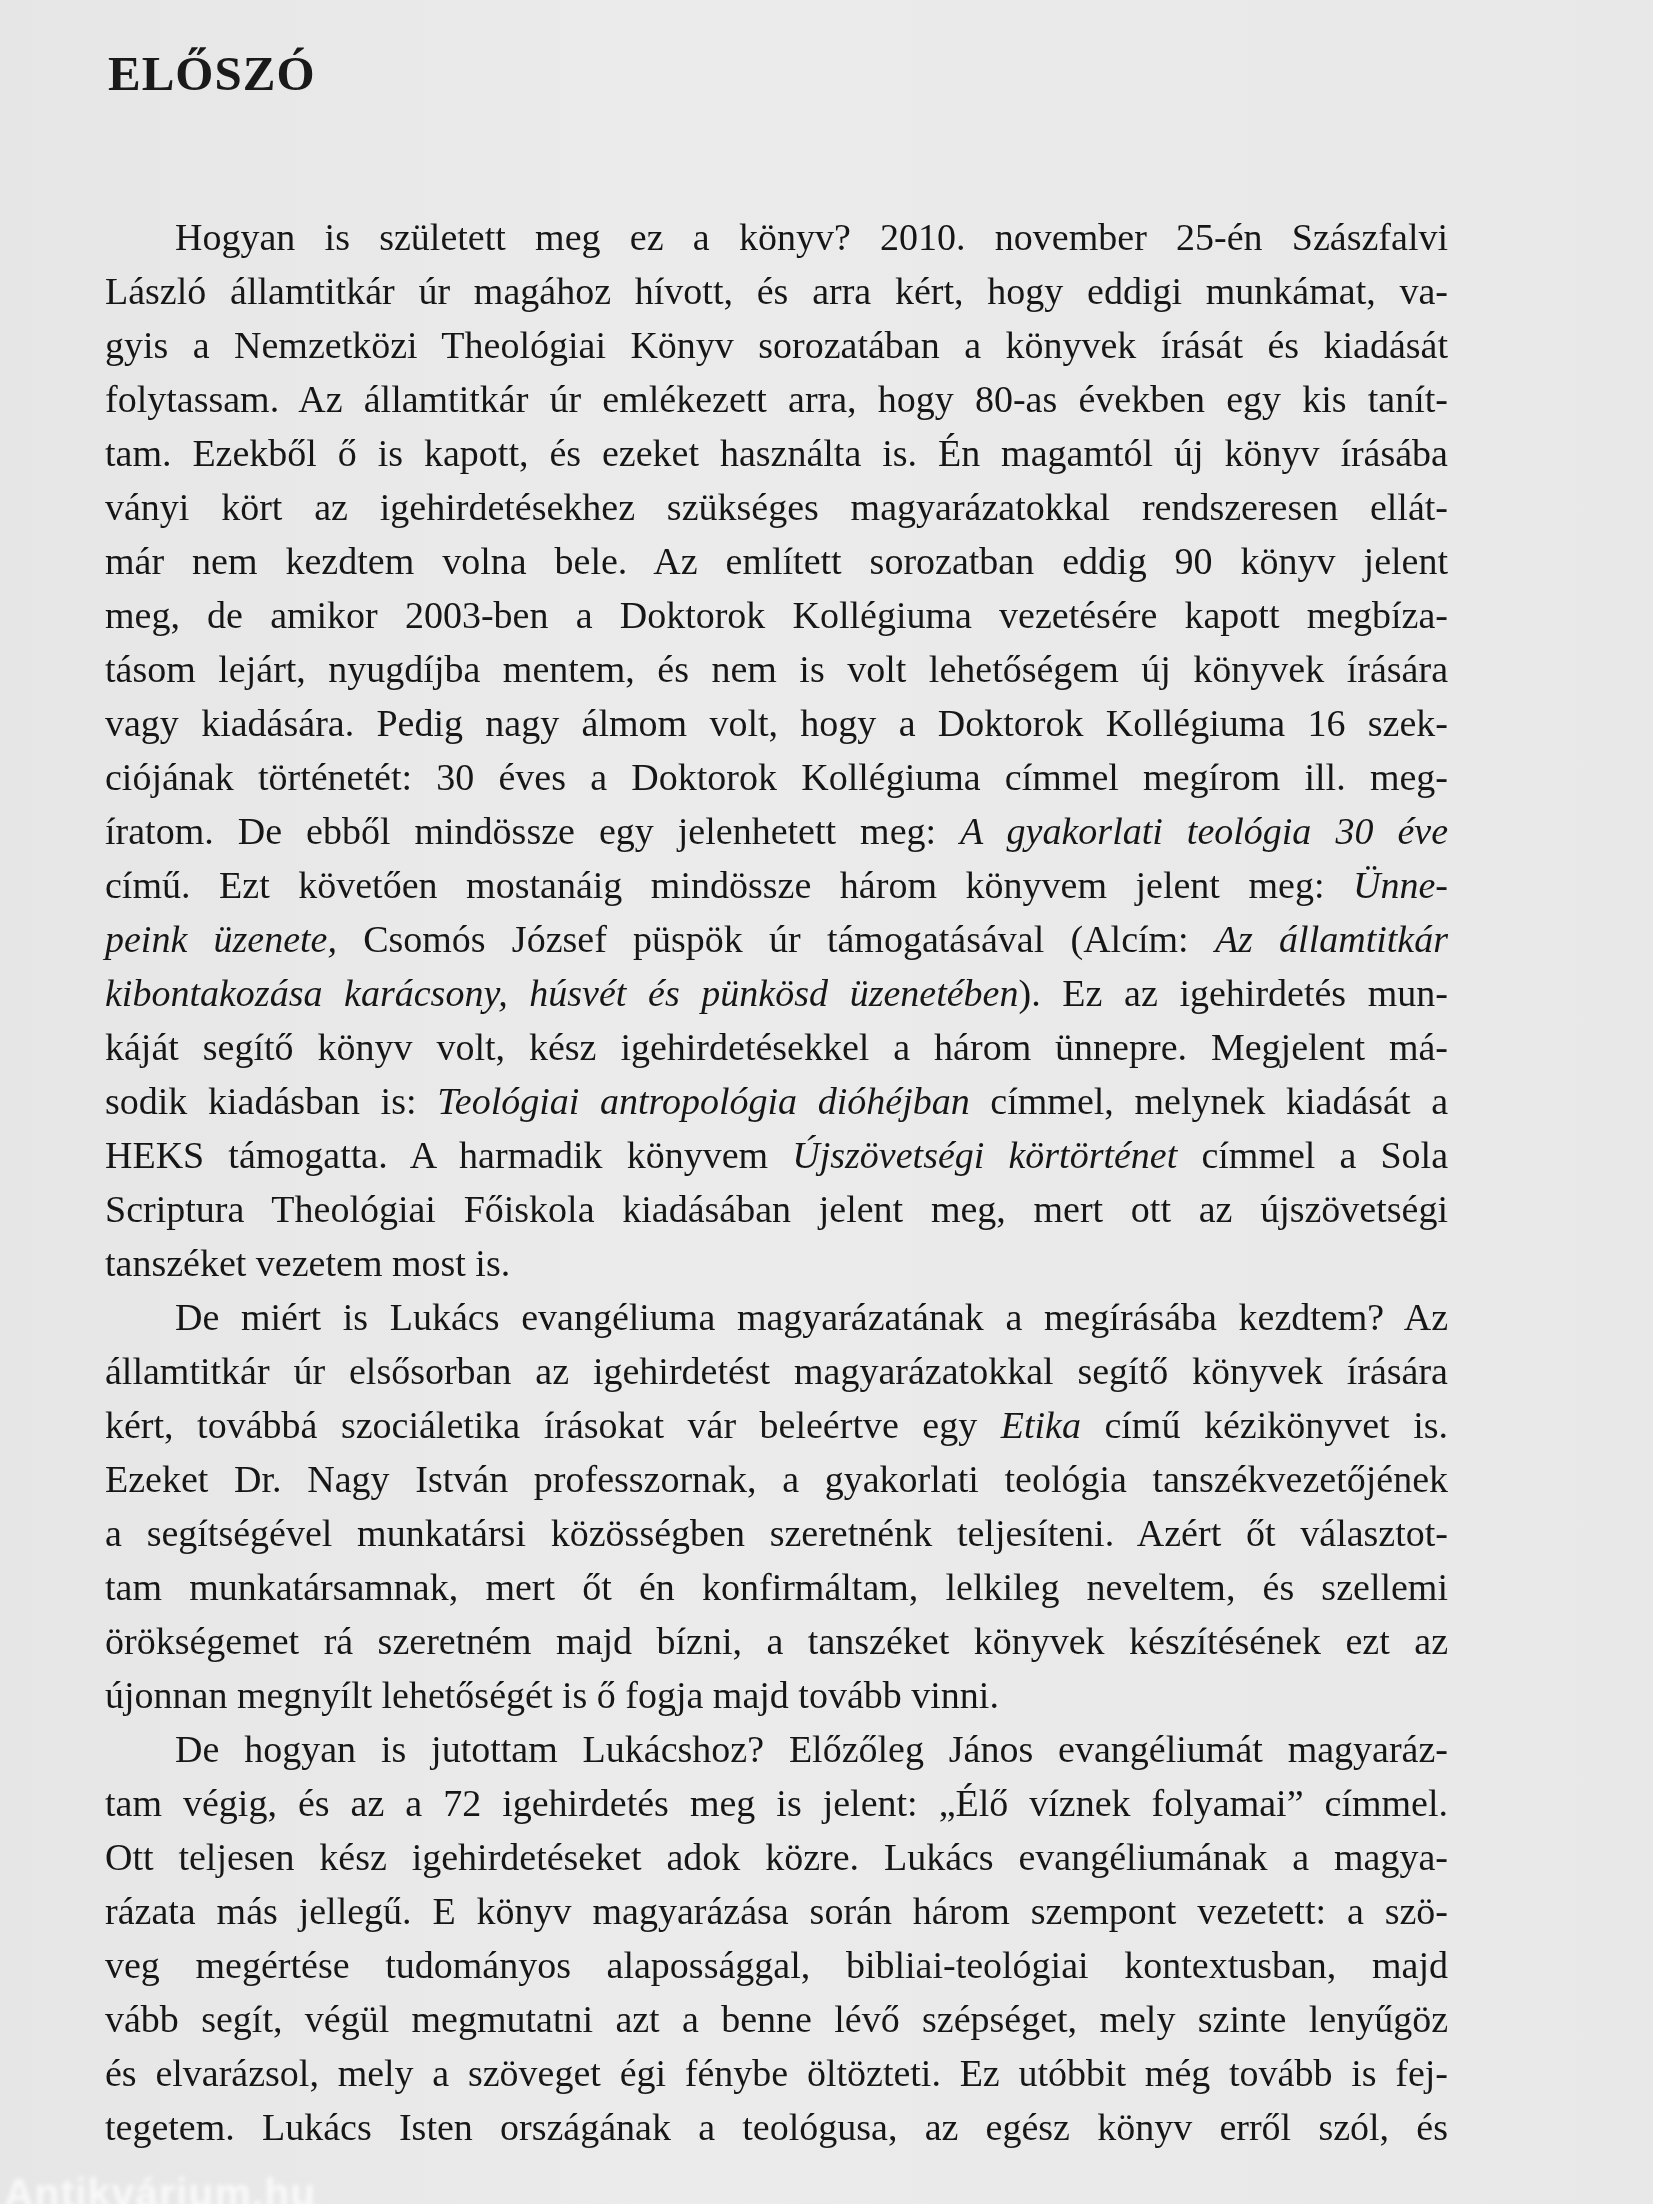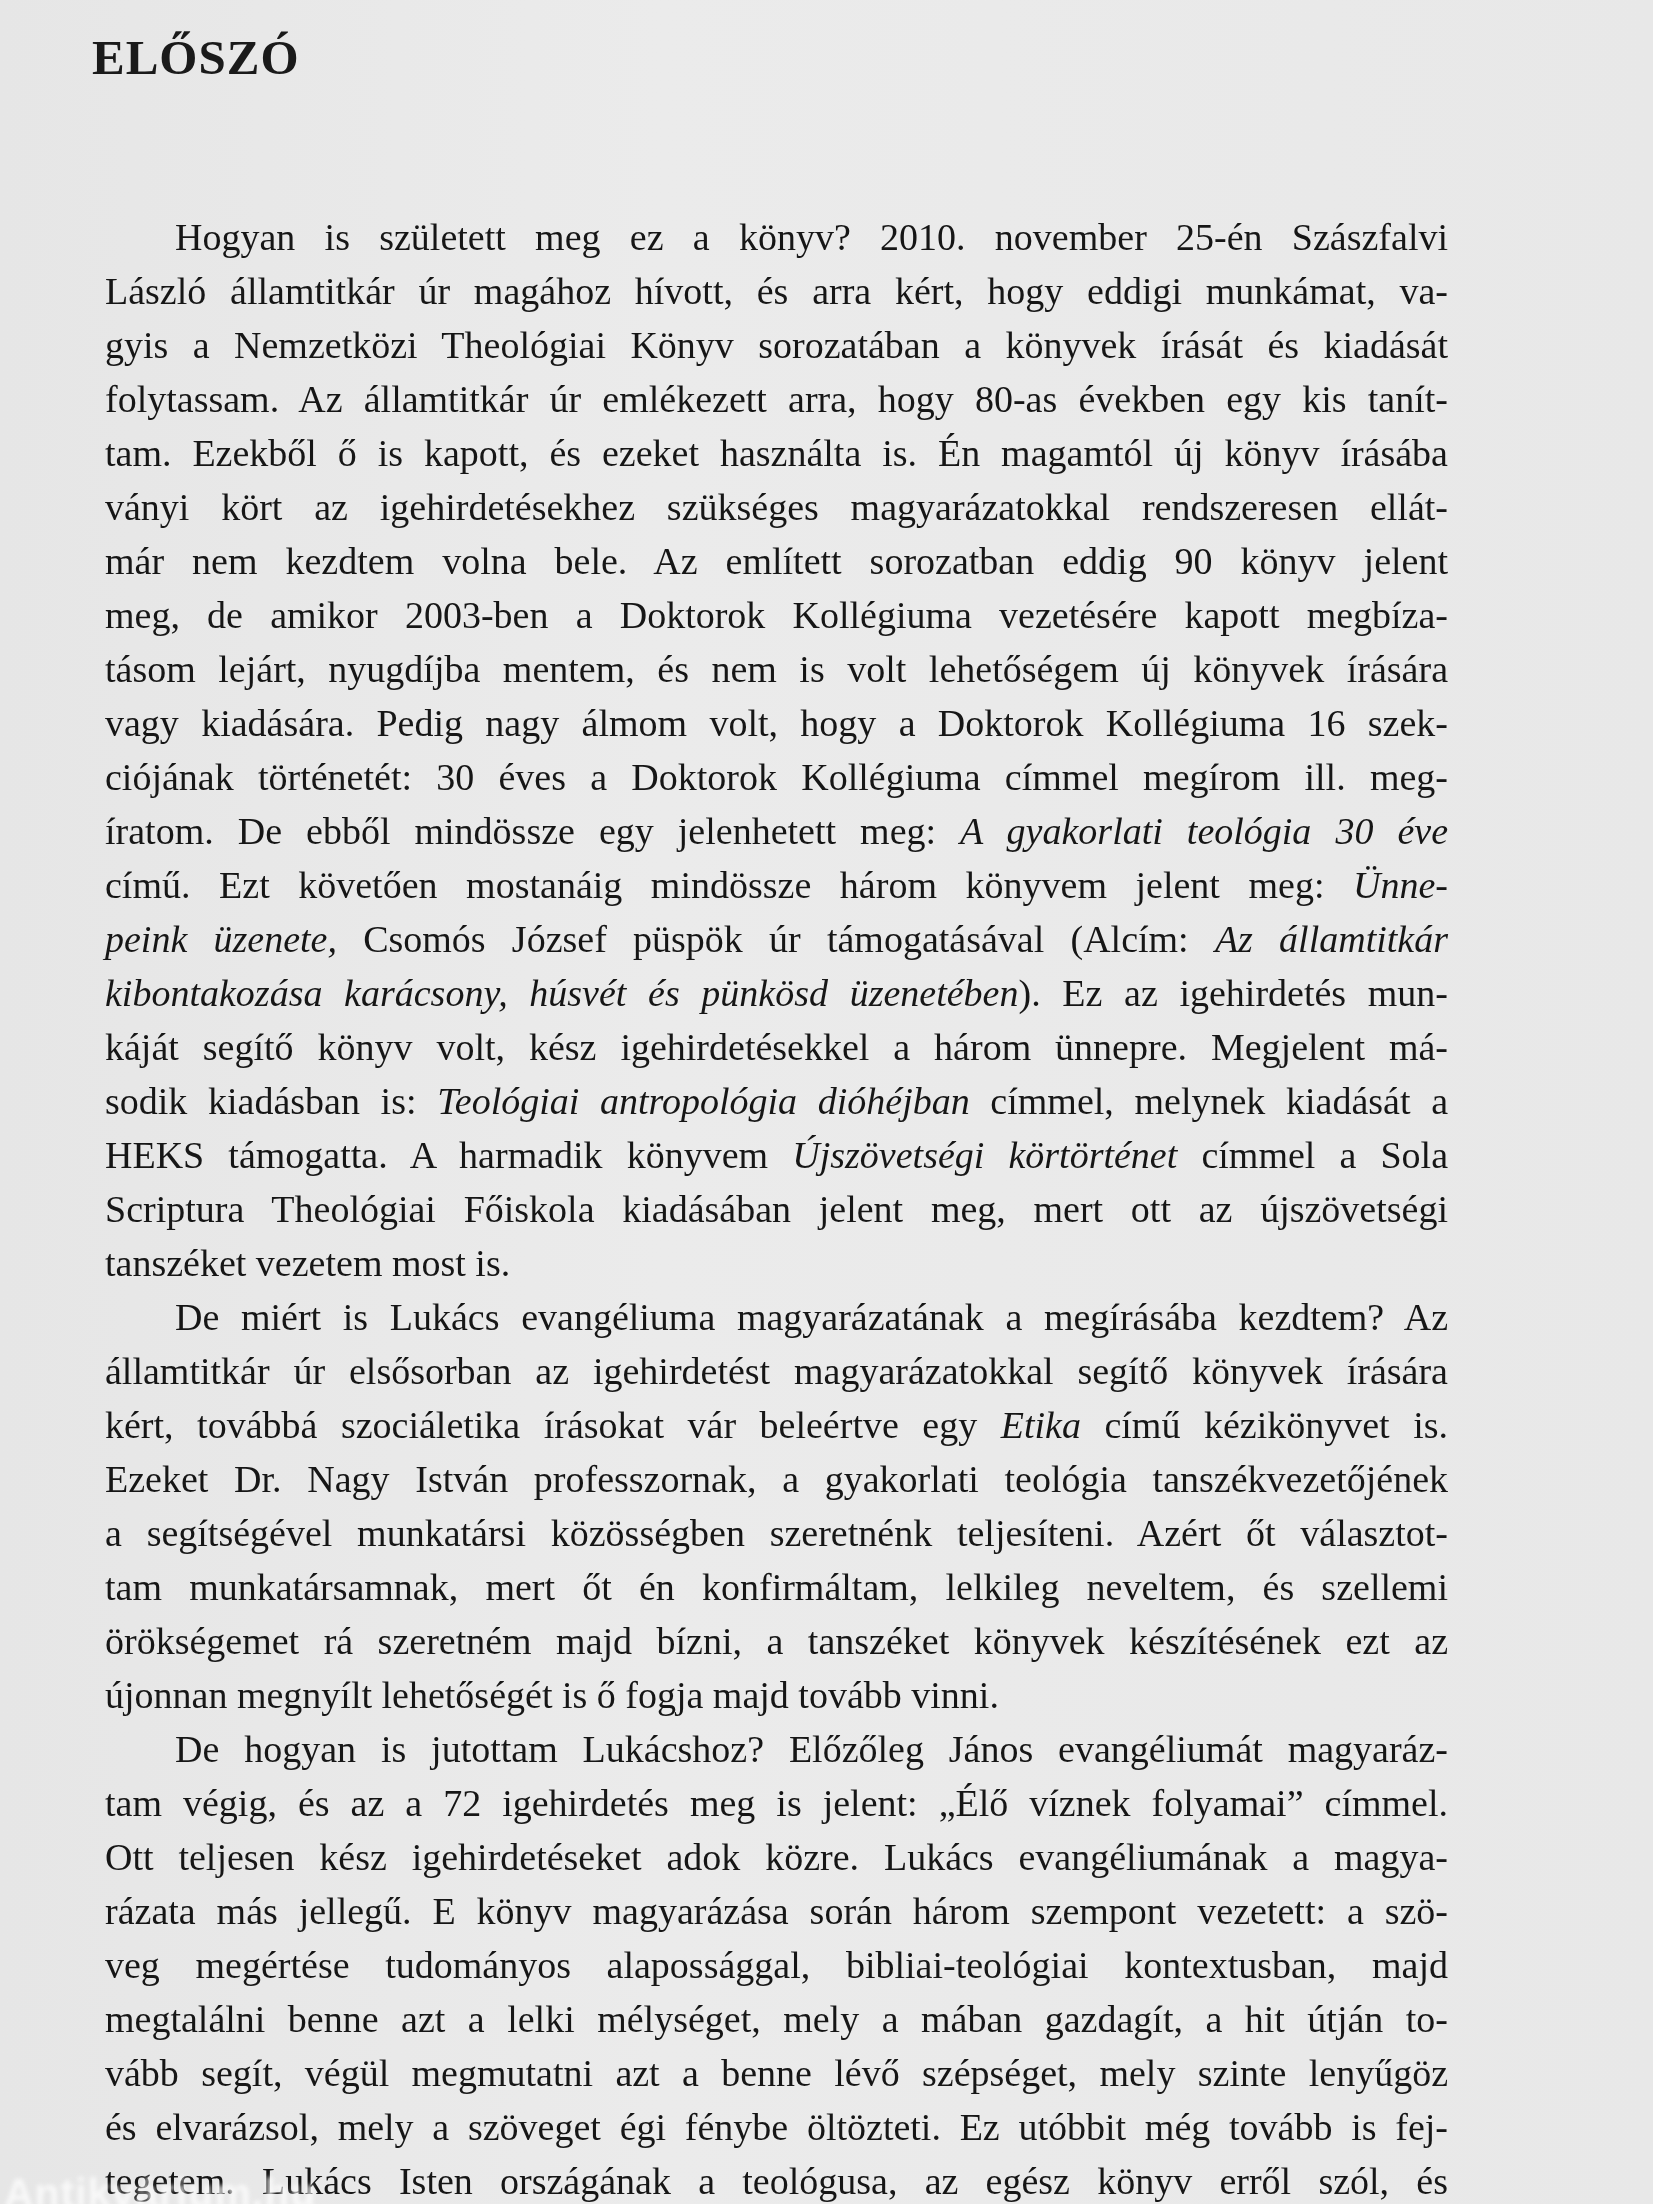--- a/index.html
+++ b/index.html
@@ -20,21 +20,21 @@
       left: 0;
       top: 0;
       width: 1654px;
       height: 2205px;
       background: linear-gradient(90deg, #e6e6e6 0%, #ebebeb 40%, #e8e8e8 100%);
     }
     .title {
       position: absolute;
       left: 92px;
       top: 33px;
-      margin: 0;
+      margin: 16px;
       font-family: "Liberation Serif", "DejaVu Serif", serif;
       font-weight: bold;
       font-size: 49px;
       letter-spacing: 1px;
       color: #1a1a1a;
       line-height: 1;
     }
     .body-text {
       position: absolute;
       left: 93px;
@@ -113,21 +113,20 @@
         <span class="line"><span>tam munkatársamnak, mert őt én konfirmáltam, lelkileg neveltem, és szellemi</span></span>
         <span class="line"><span>örökségemet rá szeretném majd bízni, a tanszéket könyvek készítésének ezt az</span></span>
         <span class="line last"><span>újonnan megnyílt lehetőségét is ő fogja majd tovább vinni.</span></span>
       </div>
       <div class="para-block">
         <span class="line indent"><span>De hogyan is jutottam Lukácshoz? Előzőleg János evangéliumát magyaráz-</span></span>
         <span class="line"><span>tam végig, és az a  72 igehirdetés meg is jelent: „Élő víznek folyamai” címmel.</span></span>
         <span class="line"><span>Ott teljesen kész igehirdetéseket adok közre. Lukács evangéliumának a magya-</span></span>
         <span class="line"><span>rázata más jellegű. E könyv magyarázása során három szempont vezetett: a szö-</span></span>
         <span class="line"><span>veg megértése tudományos alapossággal, bibliai-teológiai kontextusban, majd</span></span>
-        <span class="line"><span>megtalálni benne azt a lelki mélységet, mely a mában gazdagít, a hit útján to-</span></span>
         <span class="line"><span>vább segít, végül megmutatni azt a benne lévő szépséget, mely szinte lenyűgöz</span></span>
         <span class="line"><span>és elvarázsol, mely a szöveget égi fénybe öltözteti. Ez utóbbit még tovább is fej-</span></span>
         <span class="line"><span>tegetem. Lukács Isten országának a teológusa, az egész könyv erről szól, és</span></span>
       </div>
     </div>
 
   <div class="watermark">Antikvárium.hu</div>
 </div>
 
 

